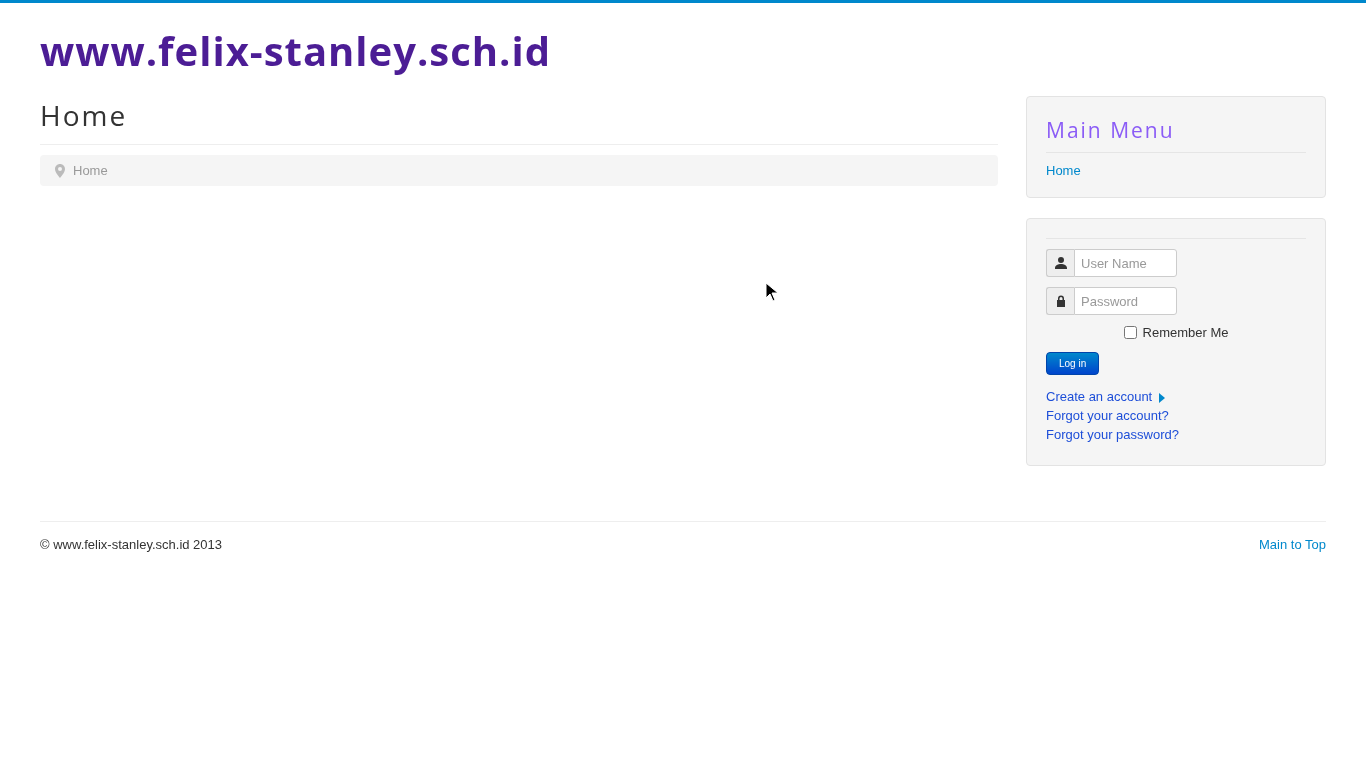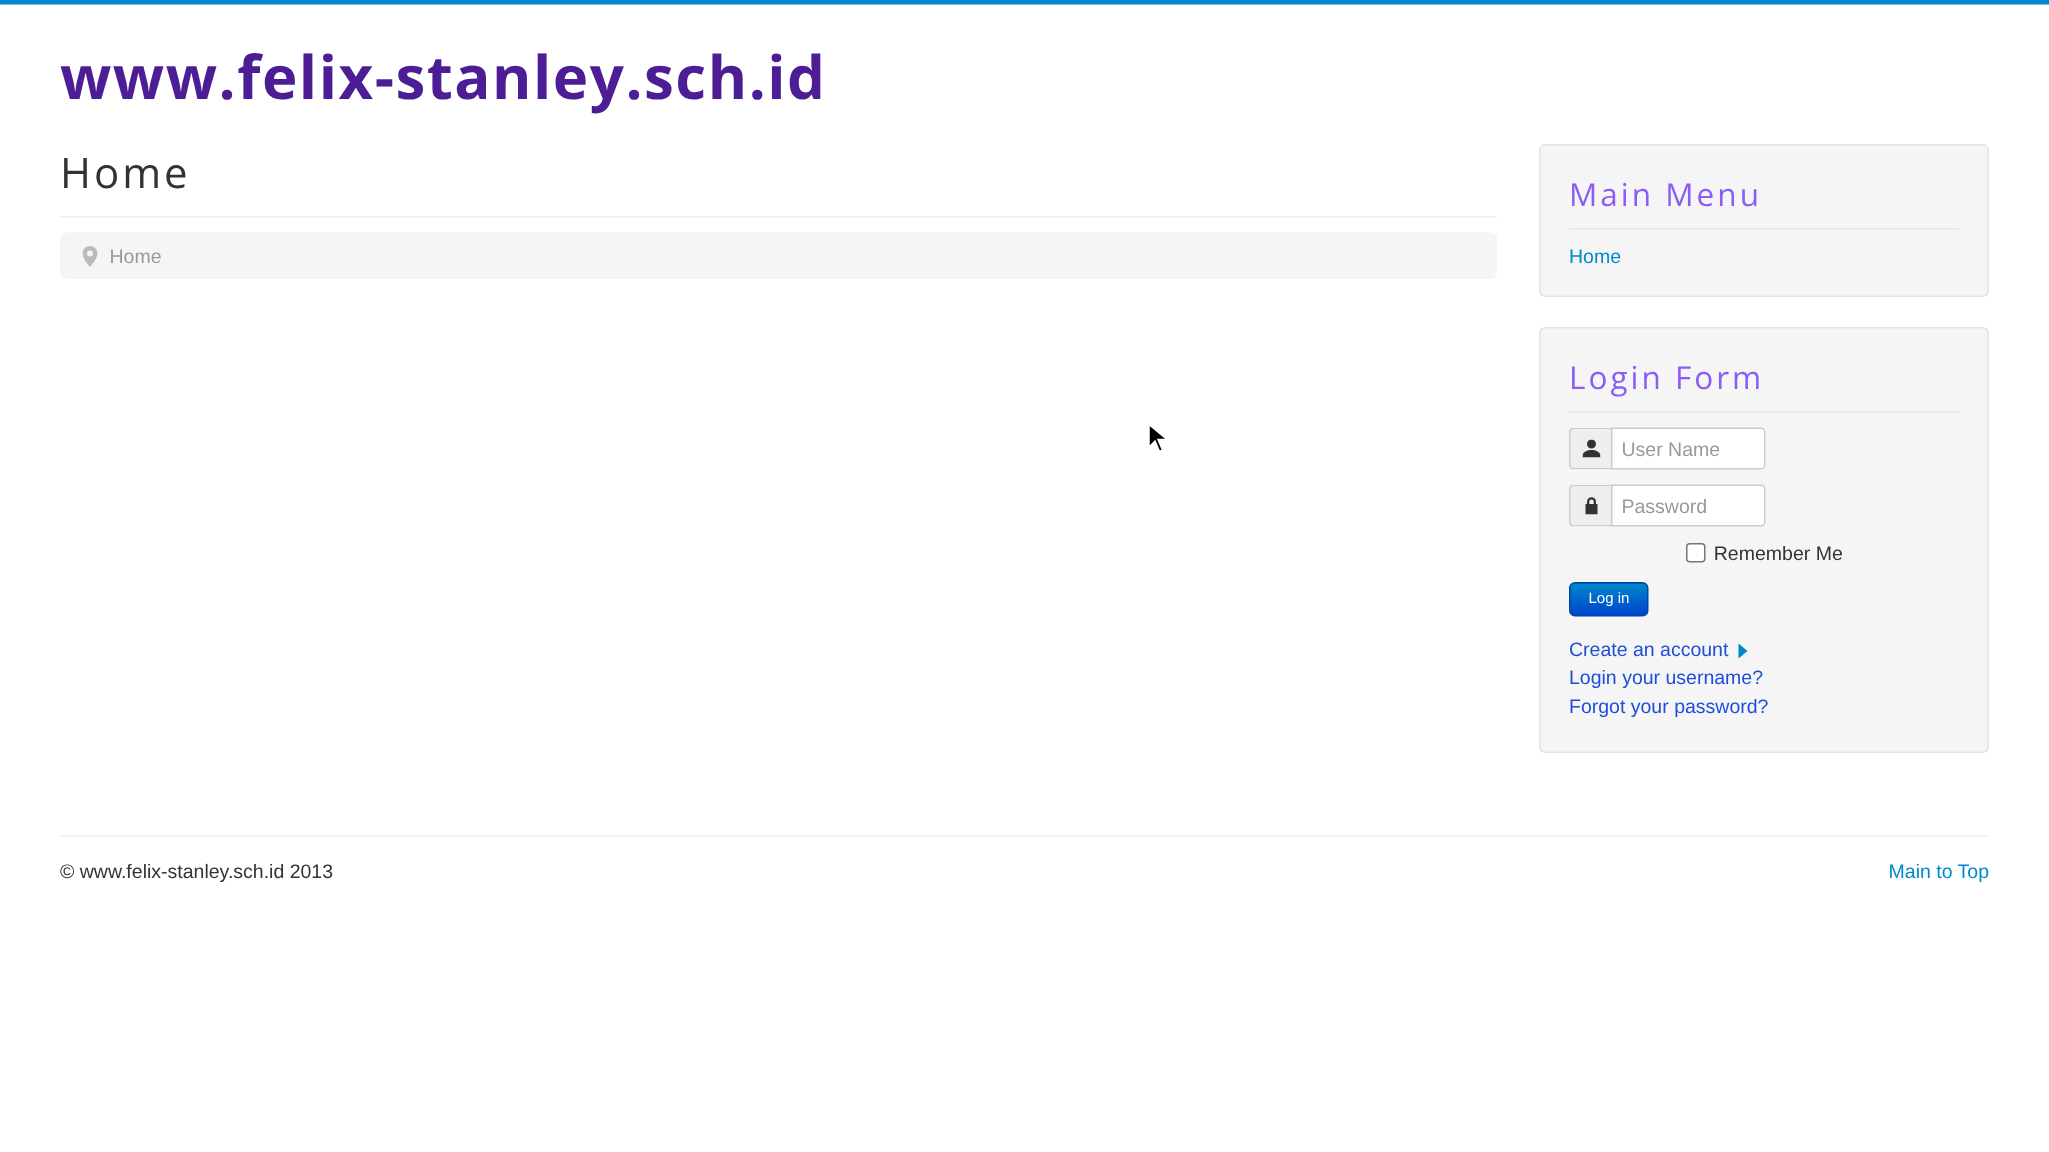--- a/index.html
+++ b/index.html
@@ -201,21 +201,20 @@
 
     <div class="side-col">
 
       <div class="well">
         <h3>Main Menu</h3>
         <hr class="hr">
         <a href="#" class="menu-link">Home</a>
       </div>
 
       <div class="well">
-        <h3>Login Form</h3>
         <hr class="hr">
 
         <div class="input-group">
           <span class="input-addon">
             <svg width="12" height="12" viewBox="0 0 12 12">
                 <path d="M6 6a3 3 0 100-6 3 3 0 000 6zm0 1c-2.7 0-6 1.3-6 4v1h12v-1c0-2.7-3.3-4-6-4z" fill="#333"></path>
               </svg>
           </span>
           <input type="text" class="input-text" placeholder="User Name" style="">
         </div>
@@ -240,21 +239,21 @@
           <li>
             <a href="#">
               <span>Create an account</span>
               <span class="chevron-icon">
                 <svg width="8" height="10" viewBox="0 0 8 10">
                     <path d="M1 0l6 5-6 5V0z" fill="#0088cc"></path>
                   </svg>
               </span>
             </a>
           </li>
-          <li><a href="#">Login your username?</a></li>
+          <li><a href="#">Forgot your account?</a></li>
           <li><a href="#">Forgot your password?</a></li>
         </ul>
       </div>
 
     </div>
   </div>
 
   <hr class="footer-hr">
   <div class="footer">
     <span>© www.felix-stanley.sch.id 2013</span>

